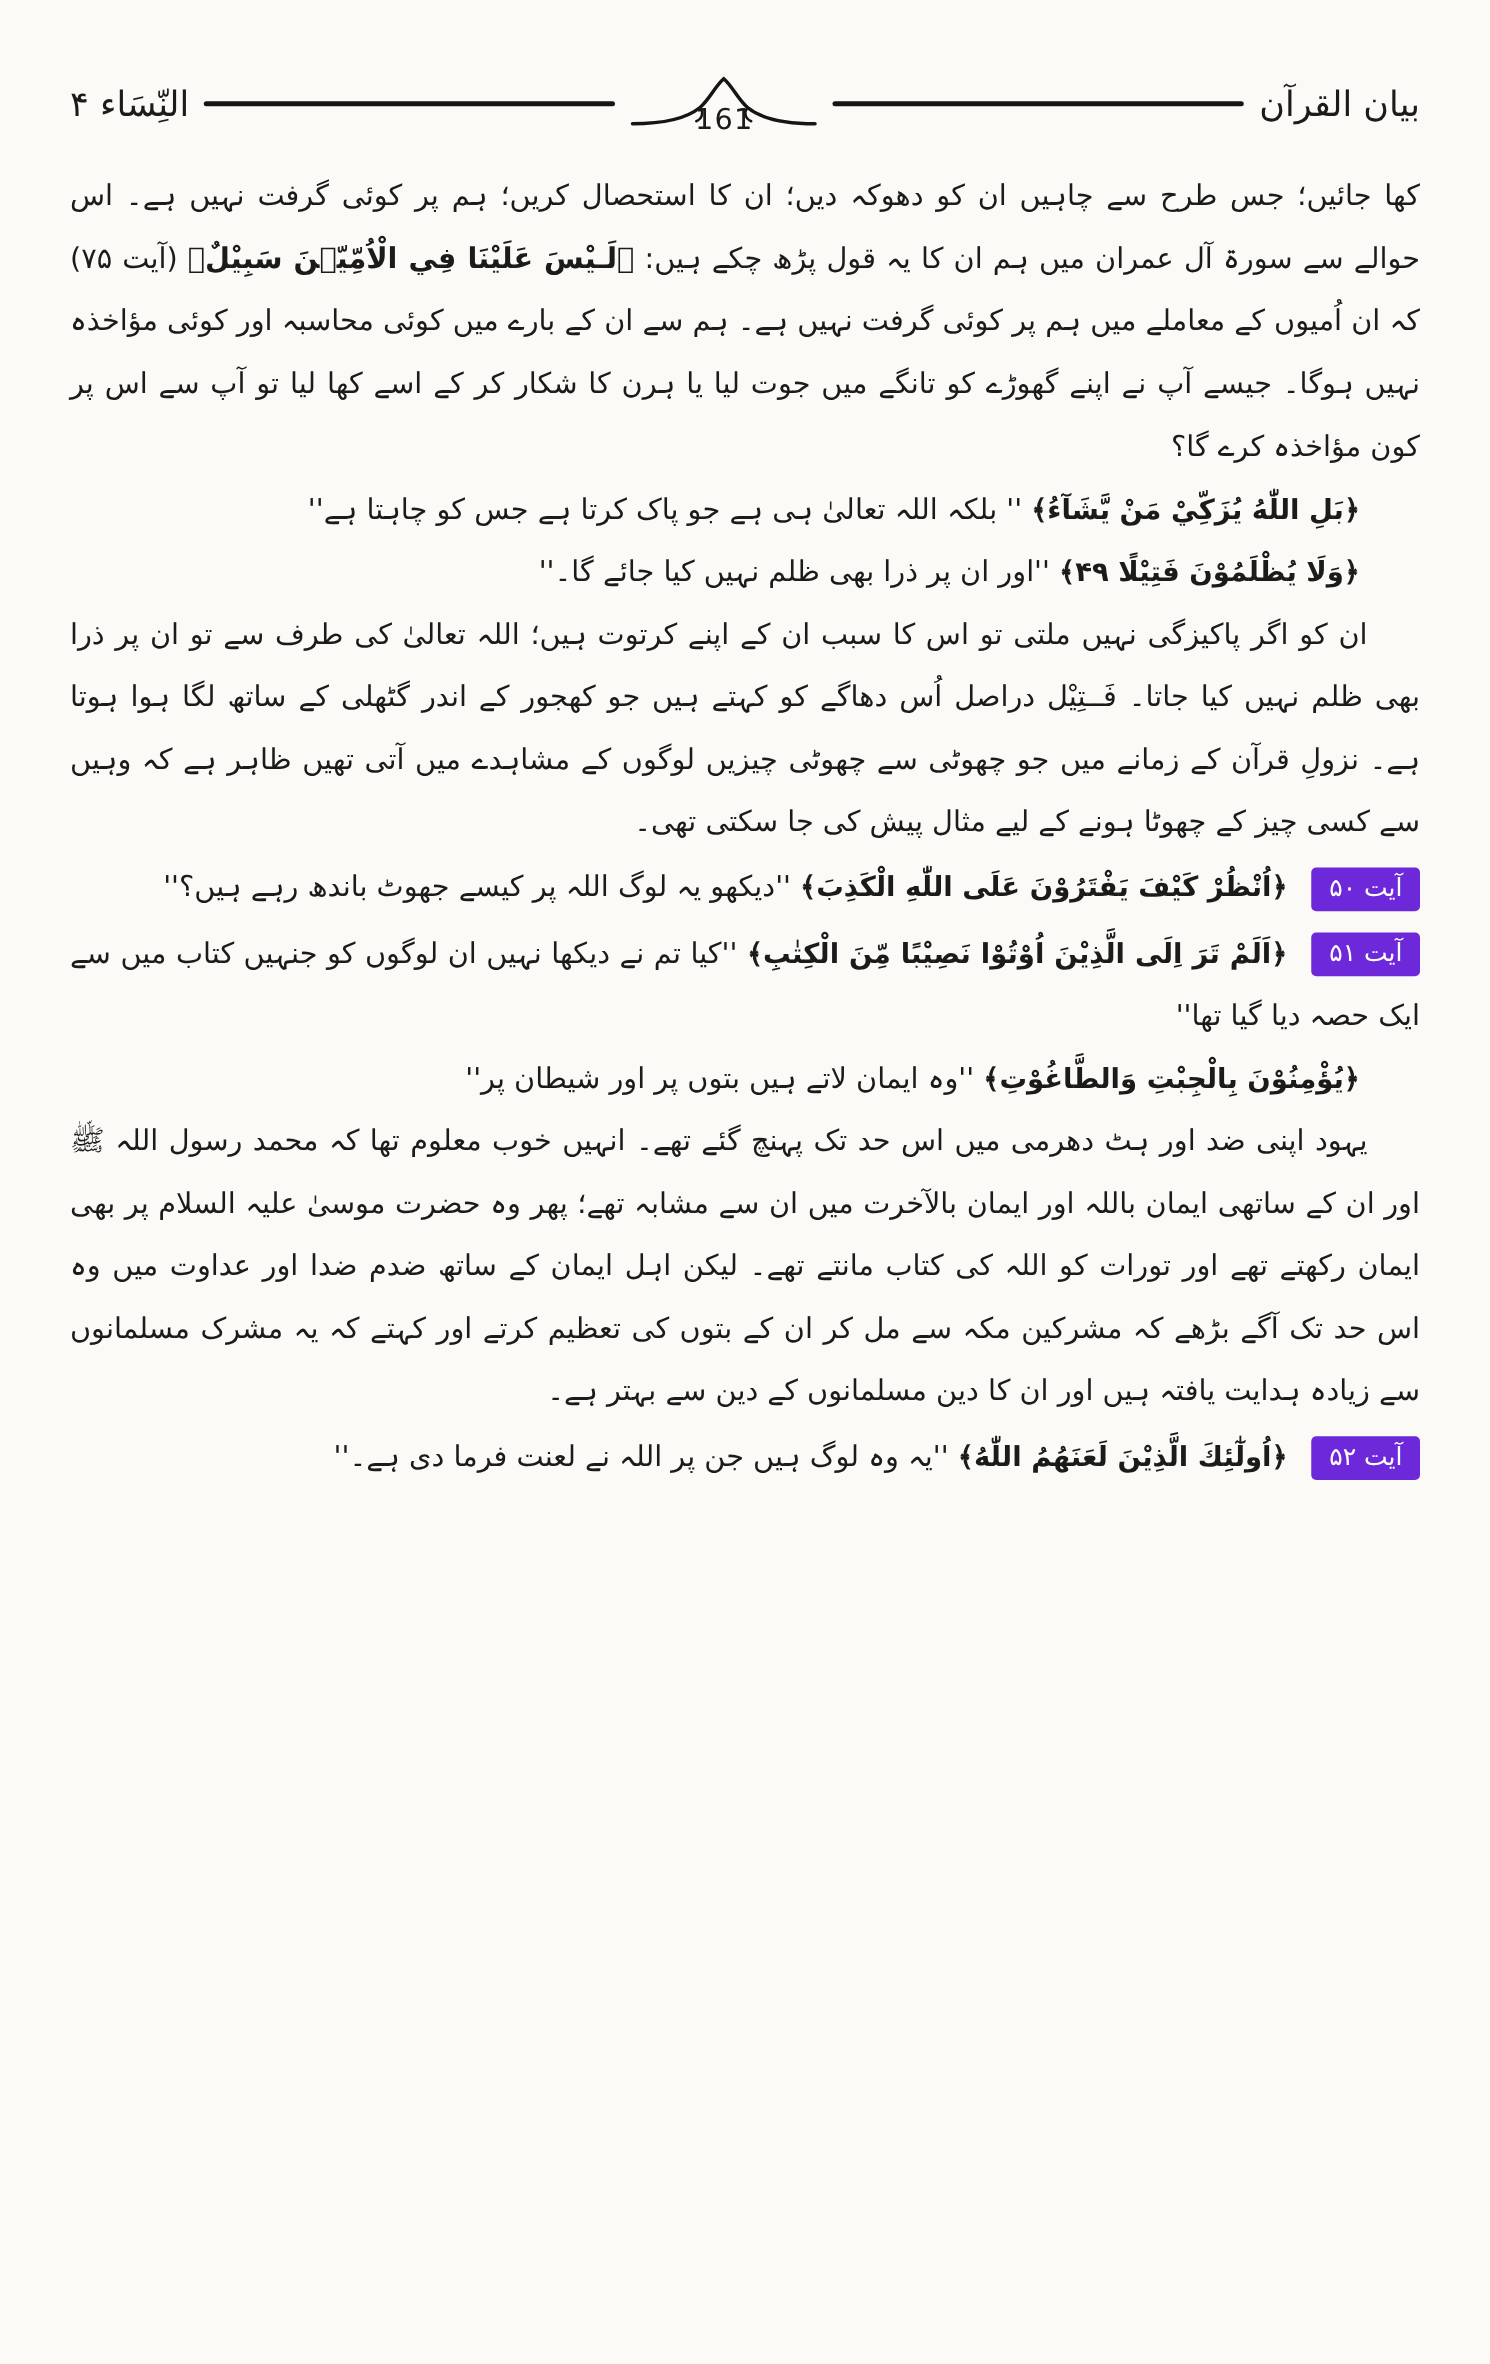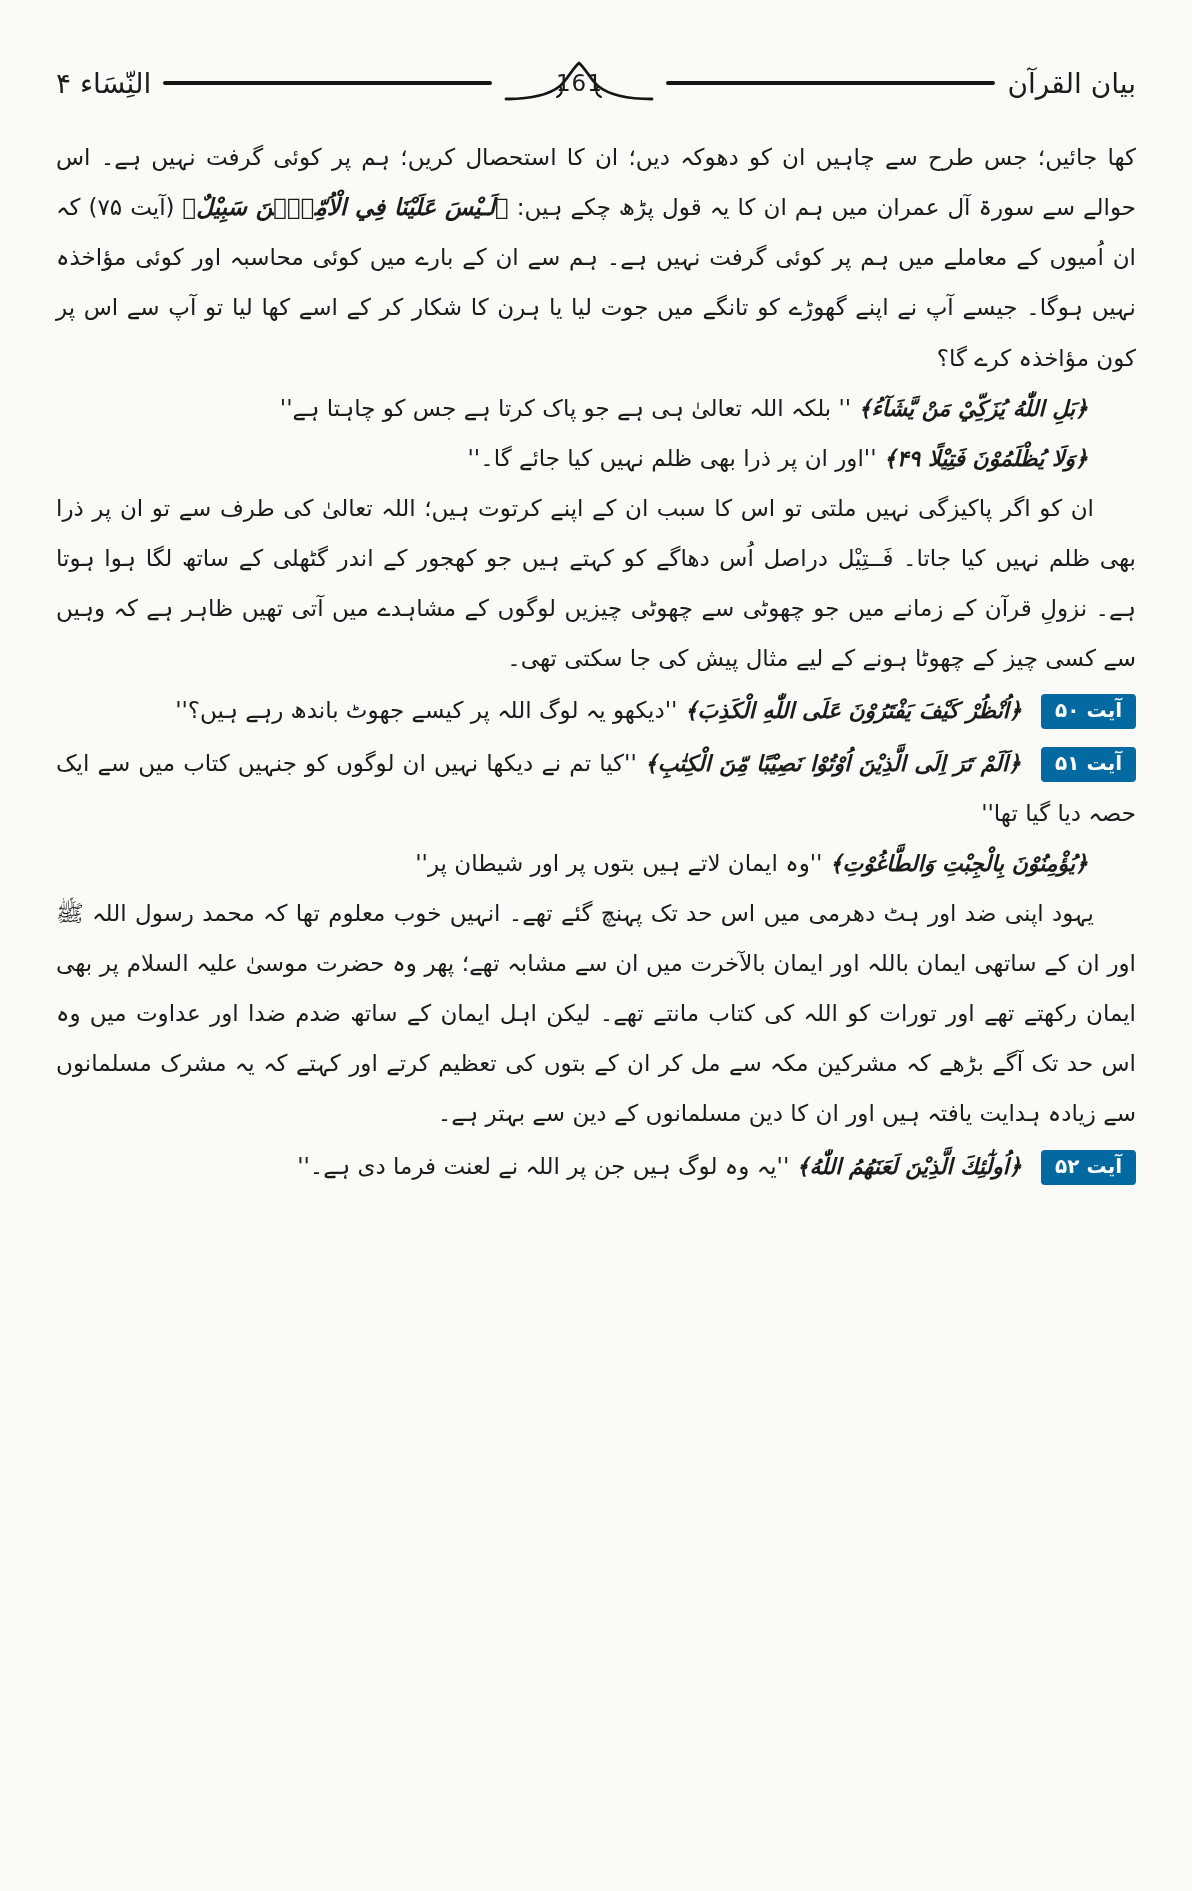--- a/index.html
+++ b/index.html
@@ -20,44 +20,44 @@
     display:flex; align-items:center; gap:12px;
     height:58px; margin-bottom:20px;
   }
   .hdr-title {
     font-weight:normal; font-size:28px; white-space:nowrap;
     letter-spacing:0.5px;
   }
   .hdr-rule { flex:1; height:4px; background:#151515; border-radius:2px; }
   .ornament {
     position:relative; width:150px; height:54px;
-    display:flex; align-items:center; justify-content:center;
+    display:flex; align-items:flex-end; justify-content:center;
     flex:0 0 auto;
   }
   .ornament svg { position:absolute; inset:0; }
   .page-num {
     position:relative; z-index:1;
     font-size:23px; letter-spacing:1px; padding-bottom:1px;
   }
   
   .body-text {
     font-size:23px;
     line-height:2.18;
     text-align:justify;
   }
   .para { text-indent:42px; }
   .para.flush { text-indent:0; }
-  .inline-arabic, .arabic { font-weight:bold;font-style:italic; }
+  .inline-arabic, .arabic { font-weight:bold; }
   .arabic { font-size:22px; }
   .verse-line { text-indent:48px; text-align:justify; }
   .ayat-line { text-indent:0; margin-top:2px; }
   .ayat-marker {
     display:inline-block;
-    background:#0369a1; color:#ffffff;
-    font-size:20px; font-weight:bold;
+    background:#6d28d9; color:#ffffff;
+    font-size:20px; font-weight:normal;
     line-height:1.25;
     padding:4px 14px 6px;
     border-radius:4px;
     margin-left:12px;
     vertical-align:middle;
     text-indent:0;
   }
   .trans { font-weight:normal; }
 </style>
 </head>

